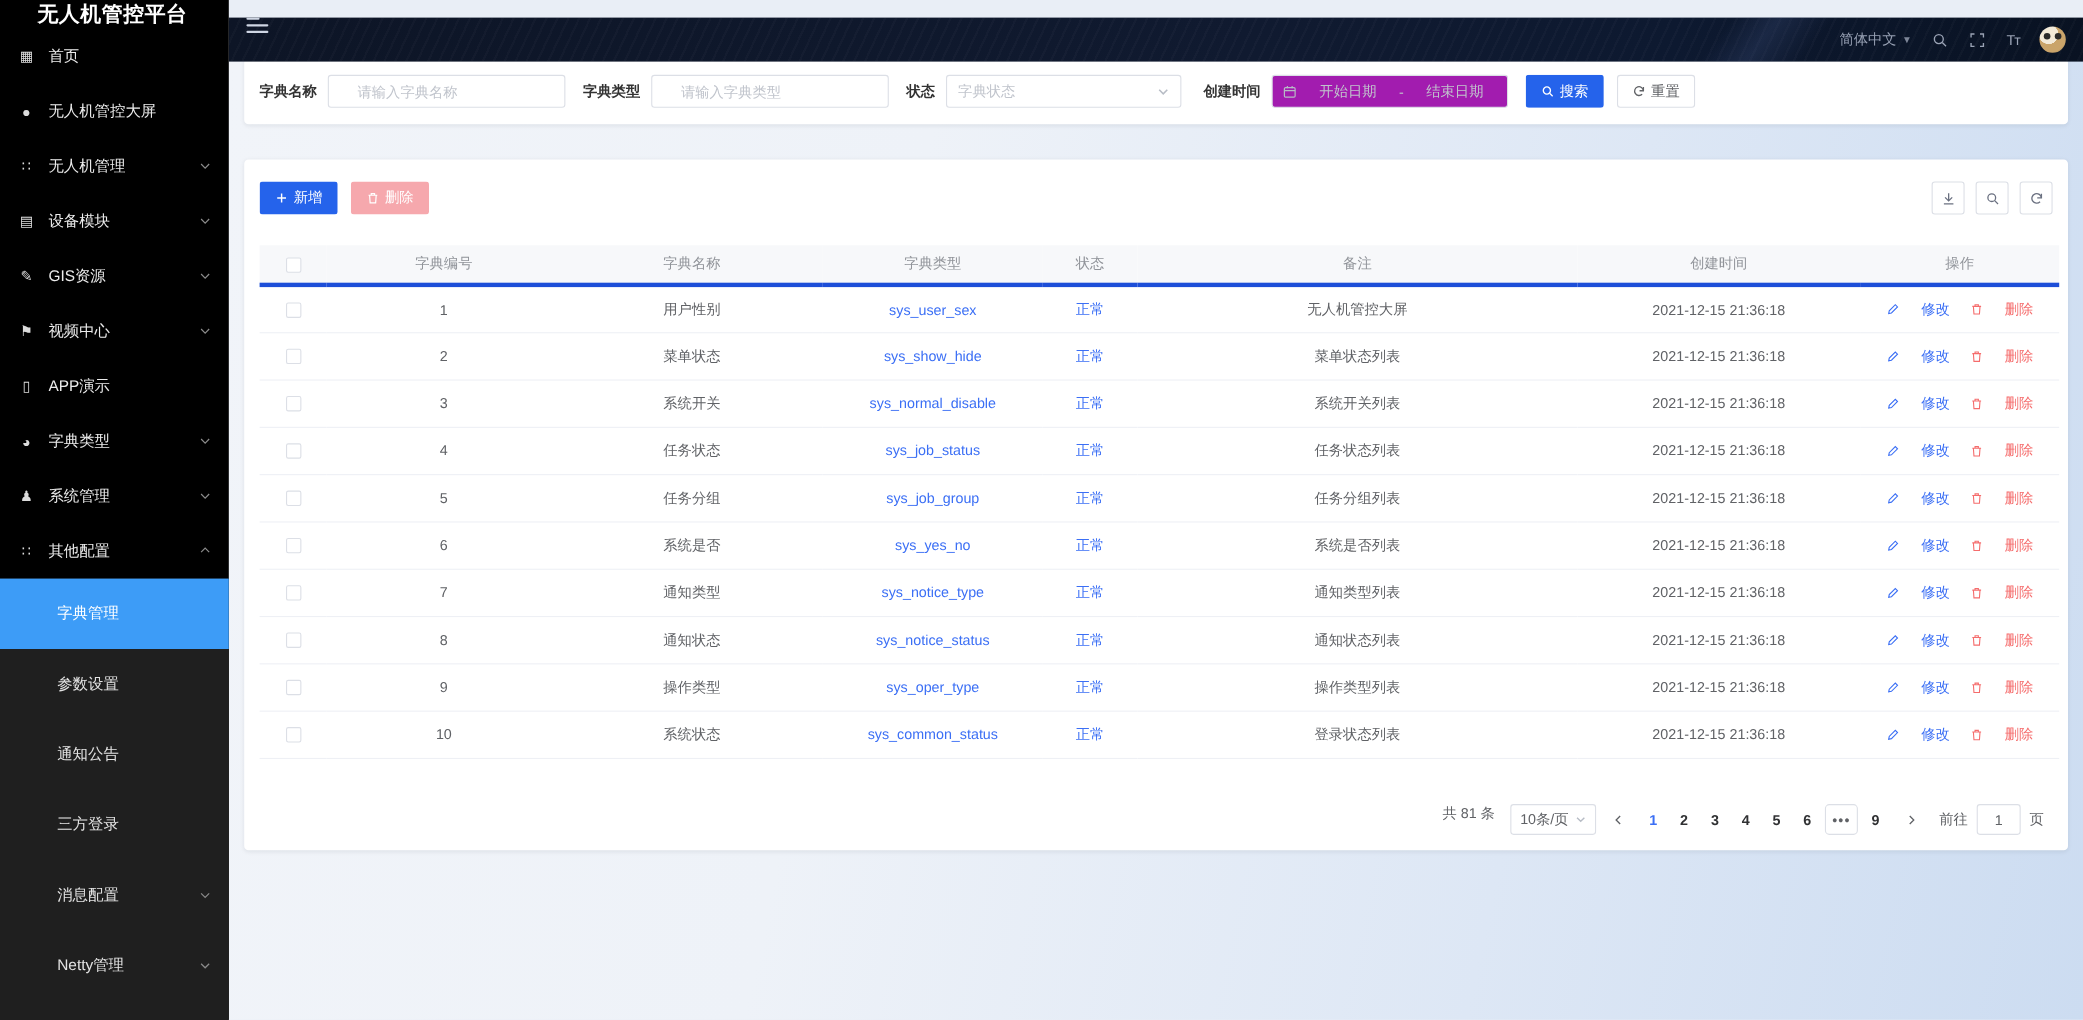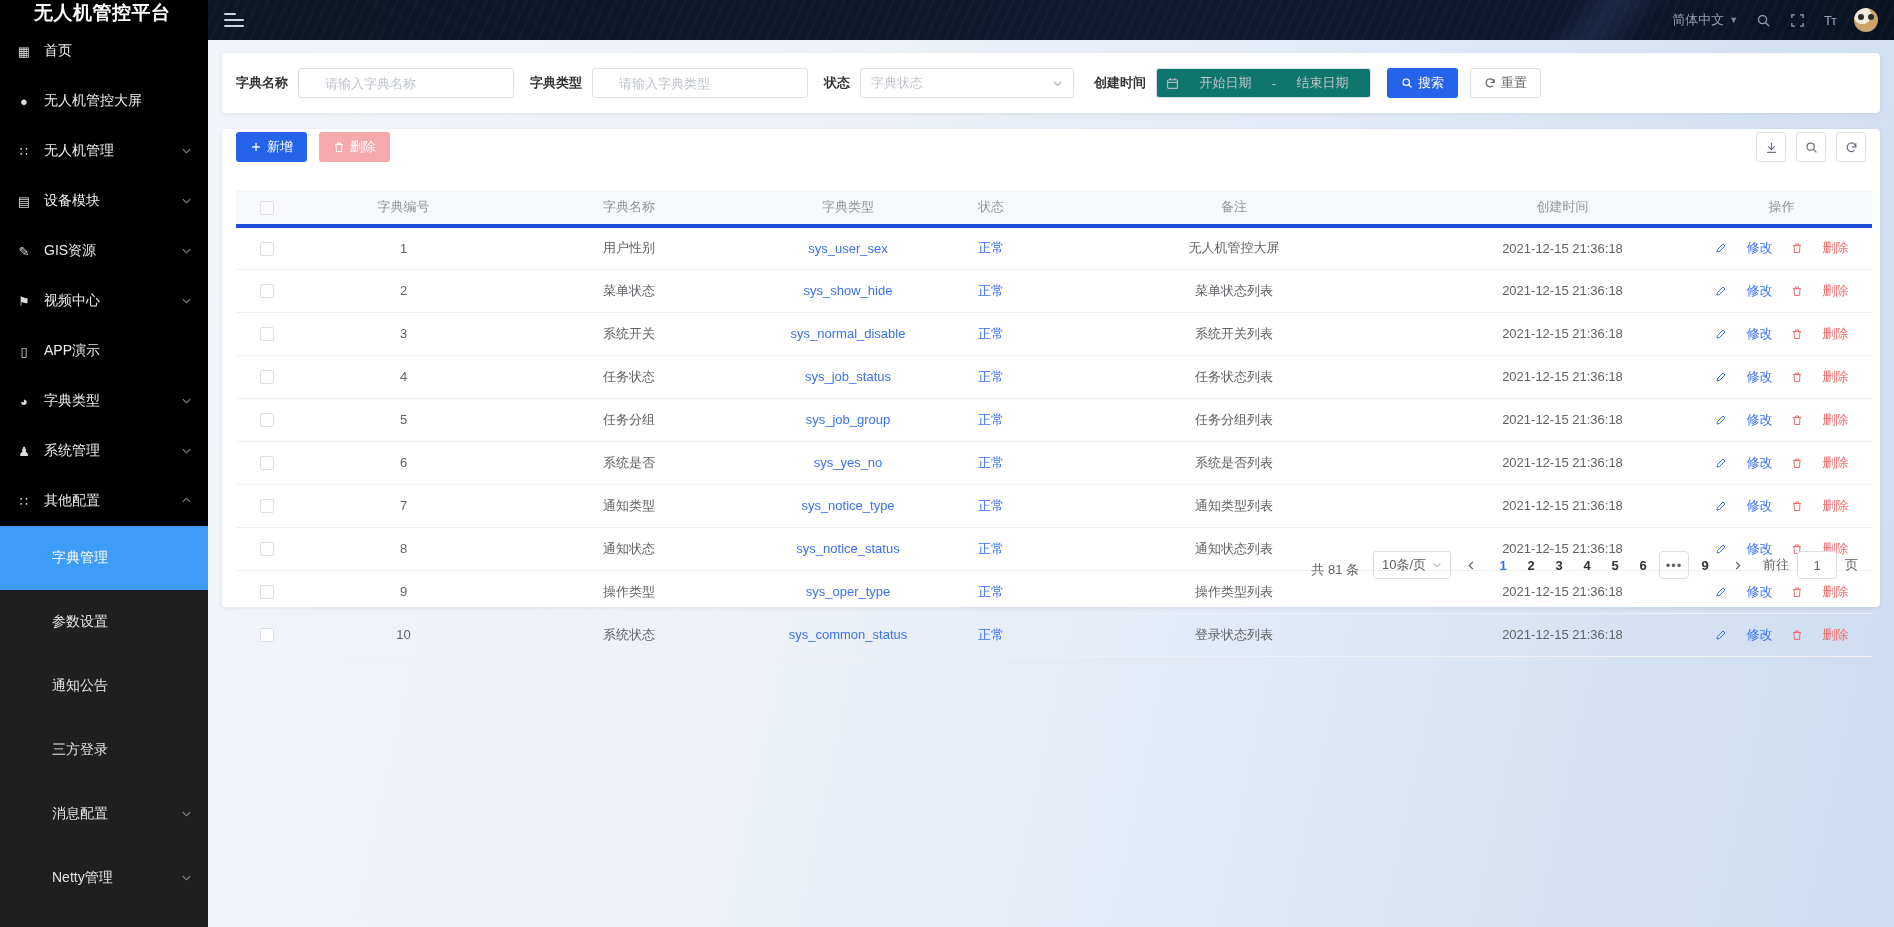--- a/index.html
+++ b/index.html
@@ -16,23 +16,23 @@
   .menu-item .m-arrow { color:#8a8a8a; flex:0 0 auto; }
   .menu-item .m-arrow svg { width:11px; height:11px; }
   .submenu { background:#1f1f1f; flex:1 1 auto; }
   .submenu-item { height:64px; display:flex; align-items:center; padding:0 16px 0 52px; color:#e3e3e3; font-size:14px; cursor:pointer; }
   .submenu-item.active { background:var(--menu-active,#409eff); color:#fff; }
   .submenu-item .m-label { flex:1 1 auto; }
   .submenu-item .m-arrow { color:#8a8a8a; }
   .submenu-item .m-arrow svg { width:11px; height:11px; }
 
   
-  .navbar { position:absolute; left:208px; top:0; right:0; height:40px;
+  .navbar { position:absolute; left:208px; top:16px; right:0; height:40px;
     background:linear-gradient(95deg,#0d1526 0%,#101a30 55%,#0d1930 78%,#091222 100%); z-index:20;
-    display:flex; align-items:center; padding:0 16px; overflow:hidden; }
+    display:flex; padding:0 16px; overflow:hidden; }
   .navbar::before { content:""; position:absolute; inset:0;
     background:repeating-linear-gradient(115deg, rgba(255,255,255,0.025) 0 2px, transparent 2px 9px); }
   .navbar::after { content:""; position:absolute; right:120px; top:-30px; width:360px; height:120px;
     background:linear-gradient(115deg, transparent 40%, rgba(70,90,140,0.25) 50%, transparent 62%); transform:skewX(-18deg); }
   .hamburger { width:20px; height:14px; position:relative; cursor:pointer; z-index:2; }
   .hamburger i { position:absolute; left:0; height:2px; background:#cfd6e4; border-radius:1px; display:block; }
   .hamburger i:nth-child(1){ top:0; width:12px; }
   .hamburger i:nth-child(2){ top:6px; width:20px; }
   .hamburger i:nth-child(3){ top:12px; width:20px; }
   .nav-right { margin-left:auto; display:flex; align-items:center; gap:18px; color:#97a0b3; z-index:2; }
@@ -54,50 +54,50 @@
 
   
   .filter-card { height:60px; display:flex; align-items:center; padding:0 14px; white-space:nowrap; }
   .f-label { font-weight:bold; color:#333; font-size:13px; margin-right:10px; }
   .f-input { height:30px; border:1px solid #dcdfe6; border-radius:3px; padding:0 26px; font-size:13px; color:#606266; background:#fff; outline:none; }
   .f-input::placeholder { color:#c0c4cc; }
   .w216 { width:216px; margin-right:16px; }
   .f-select { width:214px; height:30px; border:1px solid #dcdfe6; border-radius:3px; background:#fff; display:flex; align-items:center; padding:0 10px; color:#c0c4cc; cursor:pointer; margin-right:20px; }
   .f-select .ph { flex:1; }
   .f-select svg { width:11px; height:11px; color:#b7bcc5; }
-  .f-dates { width:215px; height:30px; border:1px solid #dcdfe6; border-radius:3px; background:#0f766e; display:flex; align-items:center; padding:0 9px; color:#c0c4cc; gap:8px; margin-right:16px; }
+  .f-dates { width:215px; height:30px; border:1px solid #dcdfe6; border-radius:3px; background:#a21caf; display:flex; align-items:center; padding:0 9px; color:#c0c4cc; gap:8px; margin-right:16px; }
   .f-dates svg { width:13px; height:13px; color:#b7bcc5; flex:0 0 auto; }
   .f-dates .dph { flex:1; text-align:center; }
   .f-dates .dsep { color:#c0c4cc; }
   .btn { height:30px; border-radius:3px; display:inline-flex; align-items:center; justify-content:center; gap:5px; font-size:13px; padding:0 13px; cursor:pointer; border:1px solid transparent; }
   .btn svg { width:12px; height:12px; }
   .btn-primary { background:var(--accent,#2563eb); color:#ffffff; }
   .btn-plain { background:#fff; border-color:#dcdfe6; color:#606266; margin-left:12px; }
   .btn-danger-disabled { background:#f6a8ad; color:#fff; margin-left:12px; cursor:not-allowed; }
 
   
-  .table-card { margin-top:16px; height:478px; padding:3px 14px; position:relative; }
+  .table-card { margin-top:32px; height:628px; padding:20px 14px; position:relative; }
   .toolbar { display:flex; align-items:center; }
   .tool-right { margin-left:auto; display:flex; gap:10px; }
   .icon-btn { width:30px; height:30px; border:1px solid #dcdfe6; border-radius:3px; background:#fff; color:#6a7080; display:flex; align-items:center; justify-content:center; cursor:pointer; }
   .icon-btn svg { width:13px; height:13px; }
 
   table { width:100%; border-collapse:collapse; table-layout:fixed; margin-top:28px; }
   th { background:#f7f8fa; color:#909399; font-weight:normal; font-size:13px; height:36px; border-bottom:4px solid #1d4ed8; text-align:center; }
   td { height:43px; font-size:13px; color:#606266; border-bottom:1px solid #eef0f5; text-align:center; overflow:hidden; white-space:nowrap; }
   .cb { width:14px; height:14px; border:1px solid #dcdfe6; border-radius:2px; background:#fff; display:inline-block; vertical-align:middle; cursor:pointer; }
   .t-link { color:var(--link,#3b6ff5); cursor:pointer; }
   .t-status { color:var(--link,#3b6ff5); }
   .op { display:inline-flex; align-items:center; gap:20px; cursor:pointer; font-size:13px; }
   .op svg { width:12px; height:12px; }
   .op-edit { color:var(--link,#3b6ff5); margin-right:18px; }
   .op-del { color:var(--danger,#f56c6c); }
 
   
-  .pager { position:absolute; right:22px; bottom:28px; display:flex; align-items:flex-end; gap:8px; color:#606266; font-size:13px; }
+  .pager { position:absolute; right:22px; bottom:14px; display:flex; align-items:flex-start; gap:8px; color:#606266; font-size:13px; }
   .pg-total { margin-right:6px; }
   .pg-size { width:78px; height:28px; border:1px solid #dcdfe6; border-radius:3px; display:flex; align-items:center; justify-content:center; gap:6px; cursor:pointer; color:#606266; }
   .pg-size svg { width:10px; height:10px; color:#b7bcc5; }
   .pg-arrow { width:24px; height:28px; display:flex; align-items:center; justify-content:center; color:#606266; cursor:pointer; }
   .pg-arrow svg { width:11px; height:11px; }
   .pg-num { min-width:24px; height:28px; display:flex; align-items:center; justify-content:center; color:#303133; font-weight:bold; cursor:pointer; }
   .pg-num.active { color:var(--link,#3b6ff5); }
   .pg-ellipsis { width:30px; height:28px; border:1px solid #dcdfe6; border-radius:4px; display:flex; align-items:center; justify-content:center; color:#606266; letter-spacing:1px; cursor:pointer; }
   .pg-goto { margin-left:6px; display:flex; align-items:center; gap:8px; }
   .pg-input { width:40px; height:28px; border:1px solid #dcdfe6; border-radius:3px; text-align:center; font-size:13px; color:#606266; outline:none; }

